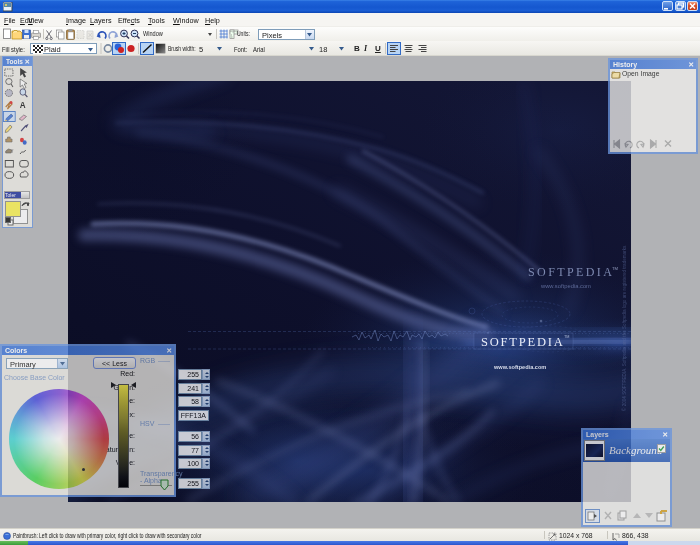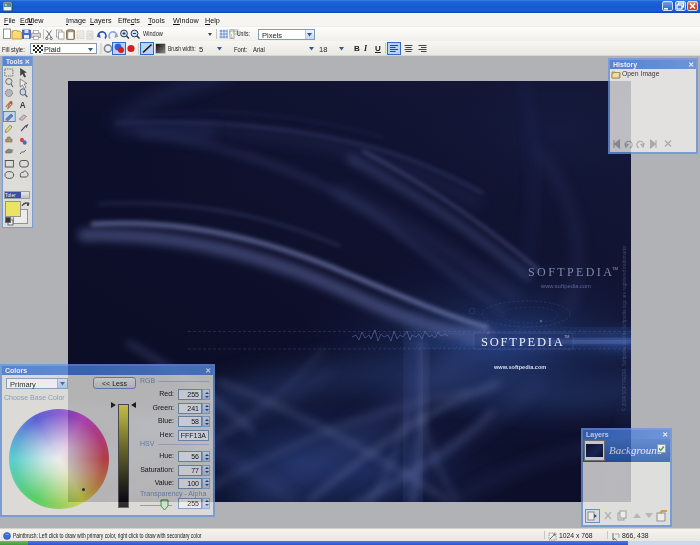--- a/index.html
+++ b/index.html
@@ -408,21 +408,21 @@
   <rect x="35" y="2" width="6" height="7" fill="#fff" stroke="#999"></rect>
   <path d="M48 9 l4-5 4 5 z" fill="#b8b8b8"></path>
   <path d="M60 4 l4 5 4-5 z" fill="#b8b8b8"></path>
  </svg>
  <svg style="position:absolute;right:4px;bottom:5px" width="12" height="12">
       <rect x="1" y="3" width="8" height="8" fill="#fff" stroke="#888"></rect>
       <path d="M5 1 h6 M5 1 v3" stroke="#d8a020" stroke-width="2"></path>
     </svg>
 </div>
 
-<div class="fwin" id="wcolors" style="left:0px;top:364px;width:215px;height:153px;">
+<div class="fwin" id="wcolors" style="left:0px;top:344px;width:176px;height:153px;">
  <div class="body" style="background:#e9e7e1;"></div>
  <div class="ftitle">Colors</div>
  <div class="fx">✕</div>
  <div style="position:absolute;left:6px;top:14px;width:62px;height:11px;background:#fff;border:1px solid #7f9db9;">
   <span style="position:absolute;left:3px;top:1px;font-size:7.5px;">Primary</span>
   <div style="position:absolute;right:0;top:0;width:10px;height:9px;background:linear-gradient(#dceafc,#aac8ee);border-left:1px solid #9ab5d8;"></div>
   <svg style="position:absolute;right:1.5px;top:3px" width="7" height="4">
         <path d="M1 0 l5 0 -2.5 3.5 z" fill="#345a8c"></path>
       </svg>
  </div>

